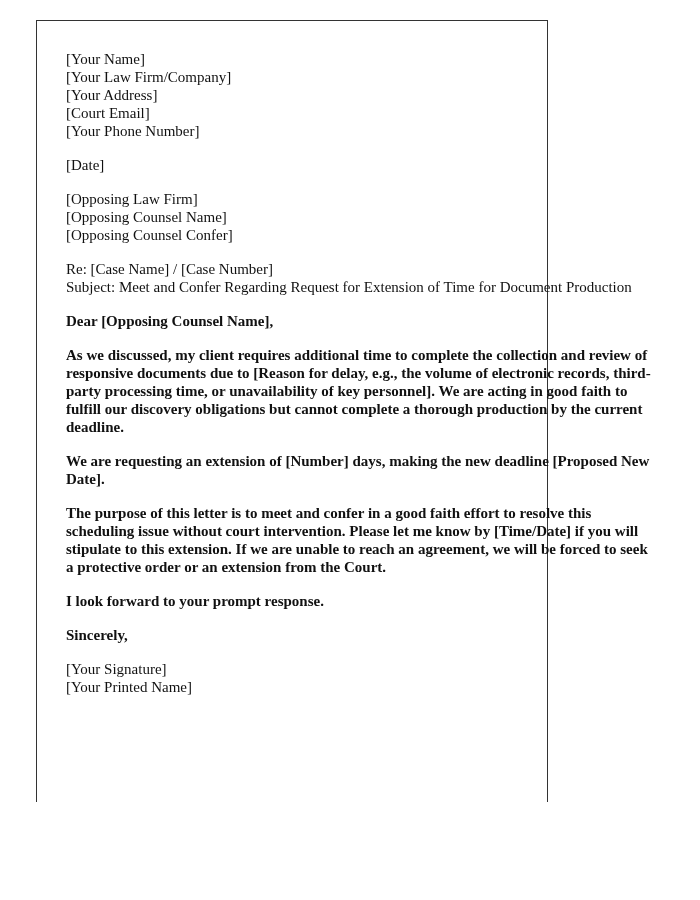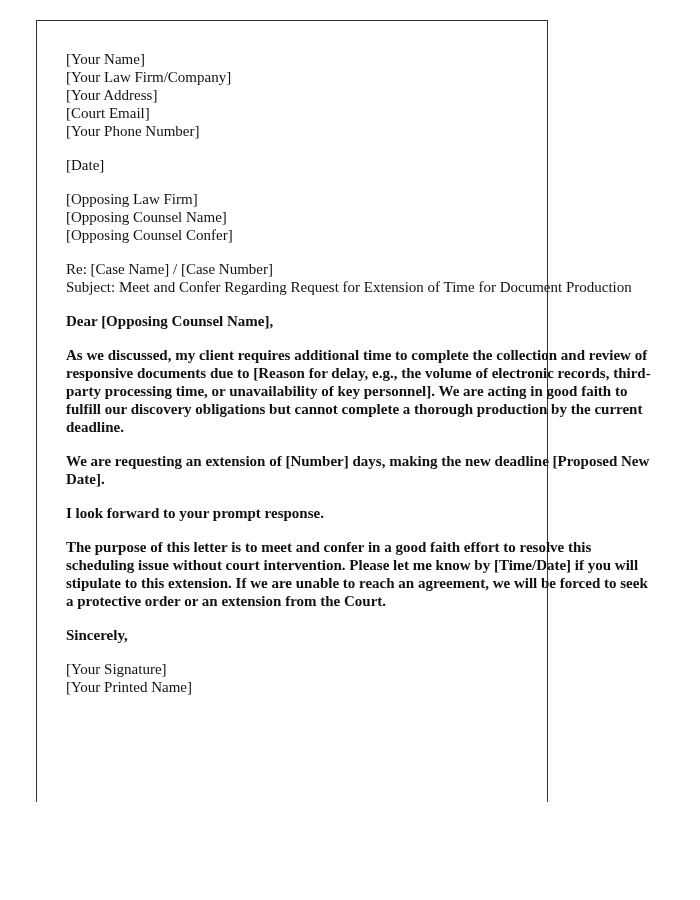--- a/index.html
+++ b/index.html
@@ -41,22 +41,22 @@
 
     <div class="block bold">
       <span class="line">Re: [Case Name] / [Case Number]</span>
       <span class="line">Subject: Meet and Confer Regarding Request for Extension of Time for Document Production</span>
     </div>
 
     <p>Dear [Opposing Counsel Name],</p>
 
     <p>As we discussed, my client requires additional time to complete the collection and review of responsive documents due to [Reason for delay, e.g., the volume of electronic records, third-party processing time, or unavailability of key personnel]. We are acting in good faith to fulfill our discovery obligations but cannot complete a thorough production by the current deadline.</p>
     <p>We are requesting an extension of [Number] days, making the new deadline [Proposed New Date].</p>
+    <p>The purpose of this letter is to meet and confer in a good faith effort to resolve this scheduling issue without court intervention. Please let me know by [Time/Date] if you will stipulate to this extension. If we are unable to reach an agreement, we will be forced to seek a protective order or an extension from the Court.</p>
     <p>I look forward to your prompt response.</p>
-    <p>The purpose of this letter is to meet and confer in a good faith effort to resolve this scheduling issue without court intervention. Please let me know by [Time/Date] if you will stipulate to this extension. If we are unable to reach an agreement, we will be forced to seek a protective order or an extension from the Court.</p>
 
     <p>Sincerely,</p>
 
     <div class="block">
       <span class="line">[Your Signature]</span>
       <span class="line">[Your Printed Name]</span>
     </div>
 
   </div>
 </div>

